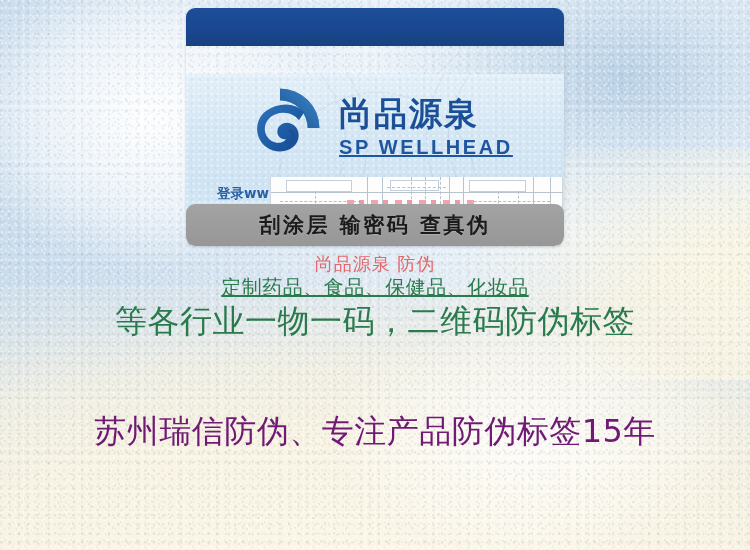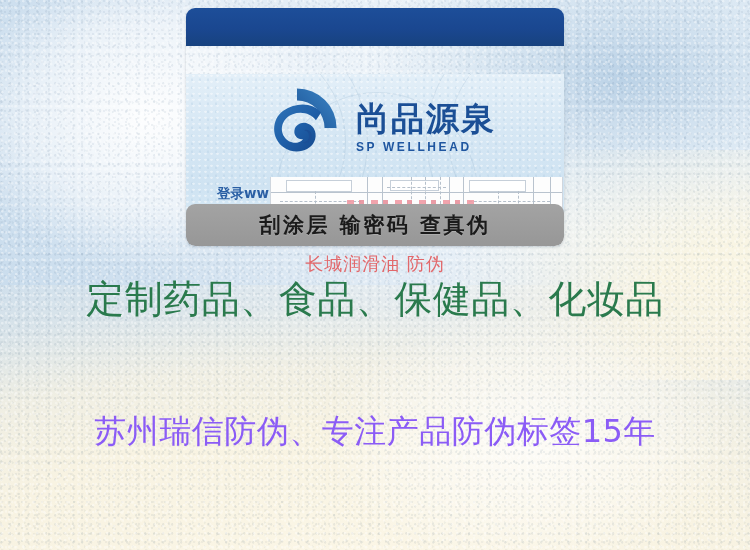--- a/index.html
+++ b/index.html
@@ -104,22 +104,22 @@
     position:absolute;left:0;right:0;top:6px;height:96px;
     display:flex;align-items:center;justify-content:center;gap:16px;
   }
   .brand-logo{width:86px;height:86px;flex:0 0 auto;}
   .brand-text{display:flex;flex-direction:column;justify-content:center;}
   .brand-cn{
     font-size:33px;font-weight:700;color:#1b4f96;letter-spacing:2px;line-height:1.06;
     font-family:"DejaVu Sans","Liberation Sans",sans-serif;
   }
   .brand-en{
-    font-size:12px;font-weight:700;color:#1f56a0;letter-spacing:2.6px;
-    margin-top:4px;font-family:"Liberation Sans",sans-serif;
+    font-size:20px;font-weight:700;color:#1f56a0;letter-spacing:2.6px;
+    margin-top:4px;font-family:"Liberation Sans",sans-serif;text-decoration:underline;
   }
 
   
   .code-row{
     position:absolute;left:0;right:0;top:101px;height:55px;
     display:flex;align-items:center;
   }
   .code-side{
     font-size:13.5px;font-weight:700;color:#2a5fa4;line-height:1.32;
     font-family:"DejaVu Sans","Liberation Sans",sans-serif;
@@ -149,25 +149,25 @@
     color:#e2686b;font-size:18px;font-weight:500;letter-spacing:1px;
     font-family:"DejaVu Sans","Liberation Sans",sans-serif;
   }
   .green-block{
     position:absolute;left:0;right:0;top:275px;text-align:center;
   }
   .green-line{
     color:#2a7a4d;font-weight:400;letter-spacing:.5px;
     font-family:"DejaVu Sans","Liberation Sans",sans-serif;
   }
-  .g1{font-size:38px;line-height:1.28;}
+  .g1{font-size:20px;line-height:1.28;text-decoration:underline;}
   .g2{font-size:32px;line-height:1.28;}
   .green-line-bottom{
     position:absolute;left:0;right:0;top:410px;text-align:center;
-    color:#8b5cf6;font-size:32px;font-weight:400;letter-spacing:.5px;
+    color:#701a75;font-size:32px;font-weight:400;letter-spacing:.5px;
     font-family:"DejaVu Sans","Liberation Sans",sans-serif;
   }
 </style>
 </head>
 <body>
 
 <div id="stage">
 
   <div class="bg-base"></div>
   <div class="bg-blue-wash"></div>
@@ -263,21 +263,22 @@
         </div>
 
       </div>
     </div>
 
     <div class="card-gray-bar">
       <div class="gray-bar-text">刮涂层 输密码 查真伪</div>
     </div>
   </div>
 
-  <div class="red-line">长城润滑油 防伪</div>
+  <div class="red-line">尚品源泉 防伪</div>
 
   <div class="green-block">
     <div class="green-line g1">定制药品、食品、保健品、化妆品</div>
+    <div class="green-line g2">等各行业一物一码，二维码防伪标签</div>
   </div>
 
   <div class="green-line-bottom">苏州瑞信防伪、专注产品防伪标签15年</div>
 
 </div>
 
 </body></html>

